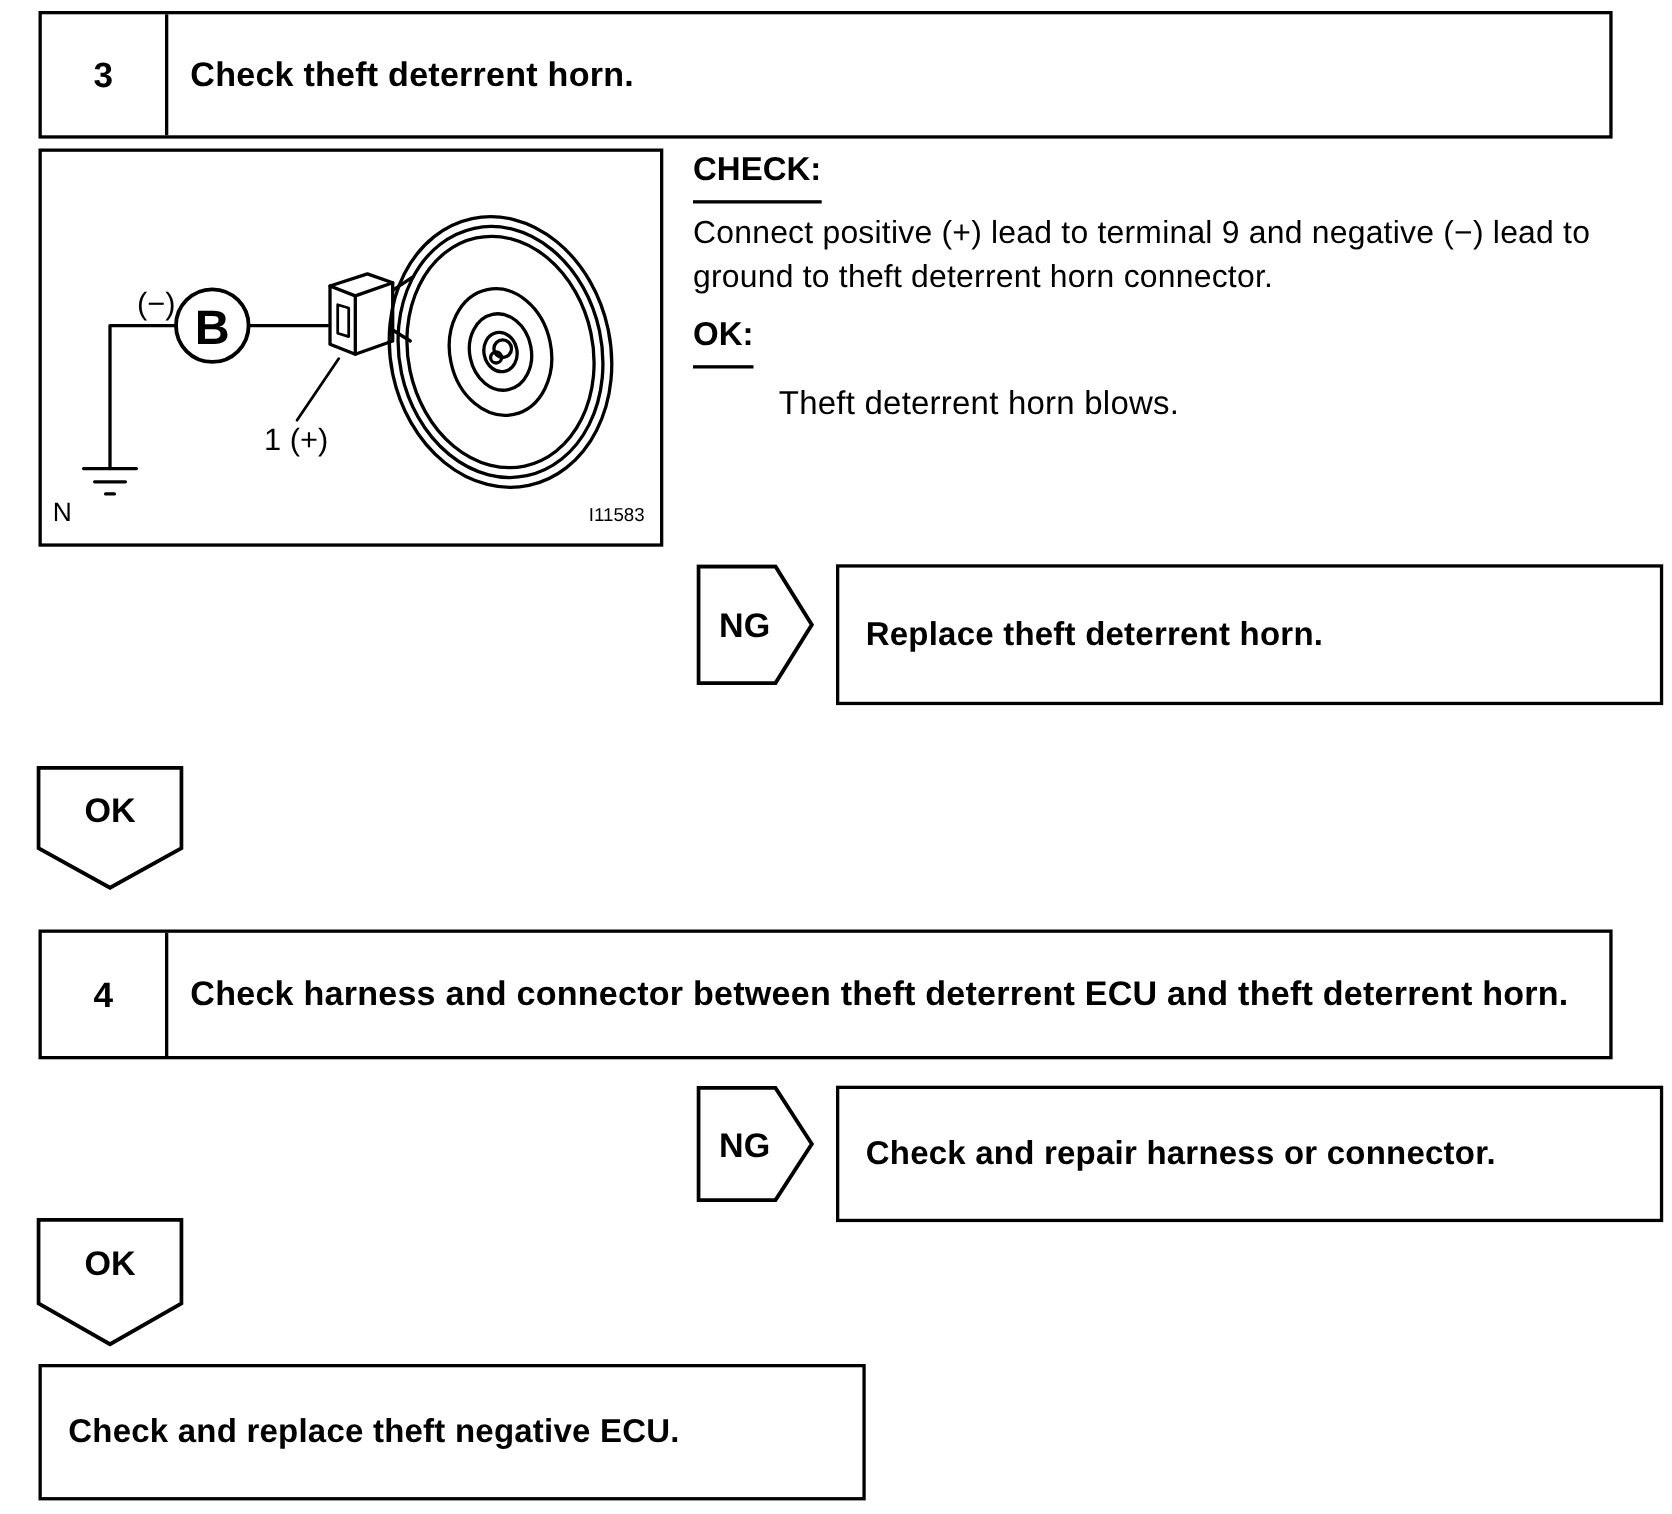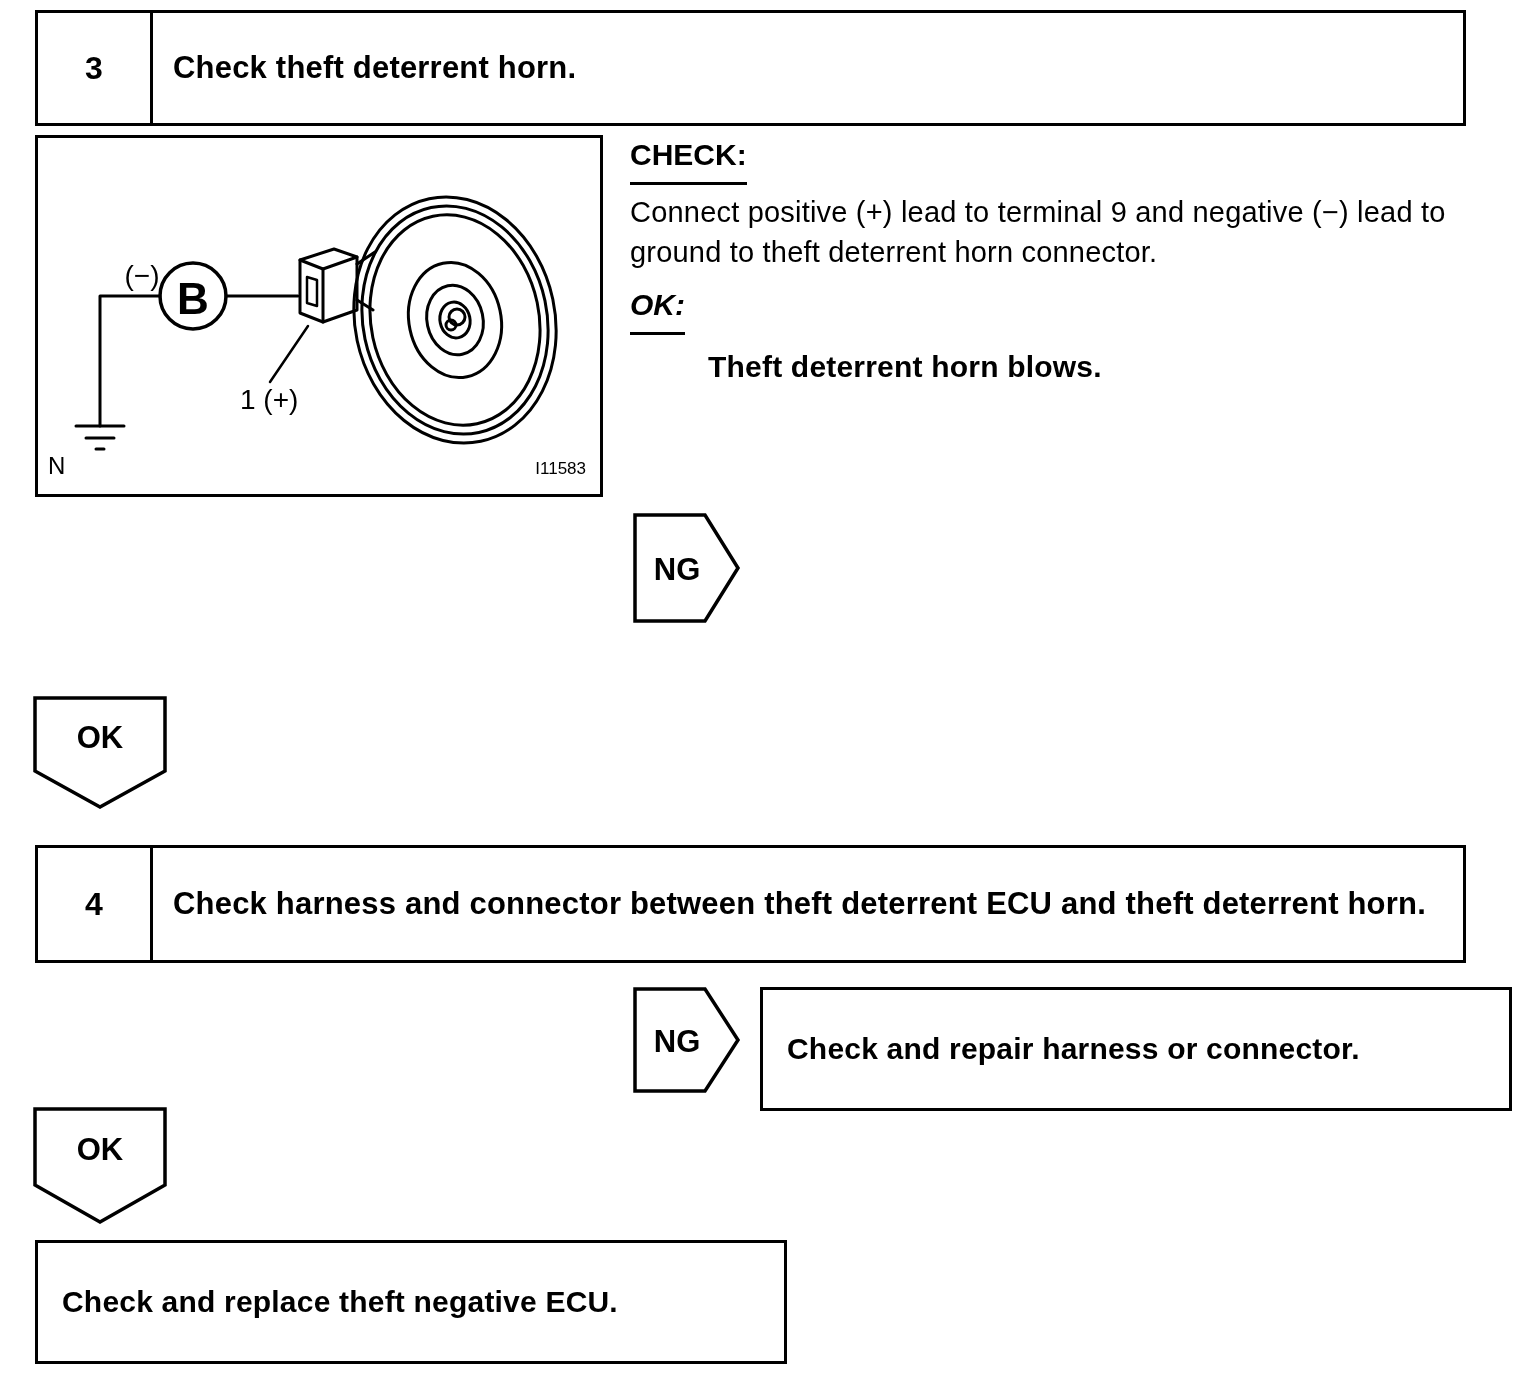--- a/index.html
+++ b/index.html
@@ -62,23 +62,23 @@
     line-height: 1.1;
     border-bottom: 3px solid #000;
     padding-bottom: 11px;
   }
   .check-text {
     font-size: 29px;
     line-height: 40px;
     margin-top: 7px;
     letter-spacing: 0.2px;
   }
-  .ok-heading { margin-top: 16px; font-style: italic; }
+  .ok-heading { margin-top: 16px; }
   .ok-text {
-    font-weight: 700;
+    font-weight: 400;
     font-size: 30px;
     margin-top: 15px;
     padding-left: 78px;
     letter-spacing: 0.2px;
   }
 
   
   .result-box {
     border: 3px solid #000;
     background: #fff;
@@ -143,20 +143,23 @@
     <span class="heading-underline">CHECK:</span>
     <div class="check-text">Connect positive (+) lead to terminal 9 and negative (−) lead to ground to theft deterrent horn connector.</div>
     <span class="heading-underline ok-heading">OK:</span>
     <div class="ok-text">Theft deterrent horn blows.</div>
   </div>
 
   <svg class="abs flow-svg" style="left:633px; top:513px;" width="108" height="110" viewBox="0 0 108 110">
     <polygon points="2,2 72,2 105,55 72,108 2,108" fill="#fff" stroke="#000" stroke-width="3.5"></polygon>
     <text x="44" y="56" font-size="31" font-weight="bold" text-anchor="middle" dominant-baseline="central">NG</text>
   </svg>
+  <div class="abs result-box" style="left:760px; top:513px; width:702px; height:110px;">
+    <span>Replace theft deterrent horn.</span>
+  </div>
 
   <svg class="abs flow-svg" style="left:33px; top:696px;" width="134" height="114" viewBox="0 0 134 114">
     <polygon points="2,2 132,2 132,75 67,111 2,75" fill="#fff" stroke="#000" stroke-width="3.5"></polygon>
     <text x="67" y="41" font-size="31" font-weight="bold" text-anchor="middle" dominant-baseline="central">OK</text>
   </svg>
 
   <div class="abs step-header" style="left:35px; top:845px; width:1425px; height:112px;">
     <div class="step-num">4</div>
     <div class="step-title">Check harness and connector between theft deterrent ECU and theft deterrent horn.</div>
   </div>

